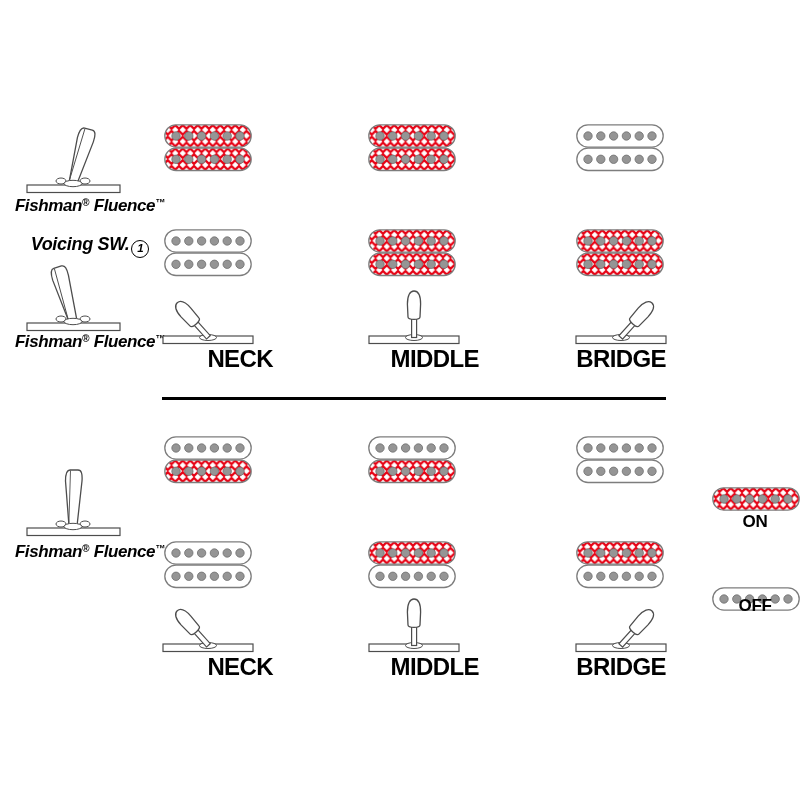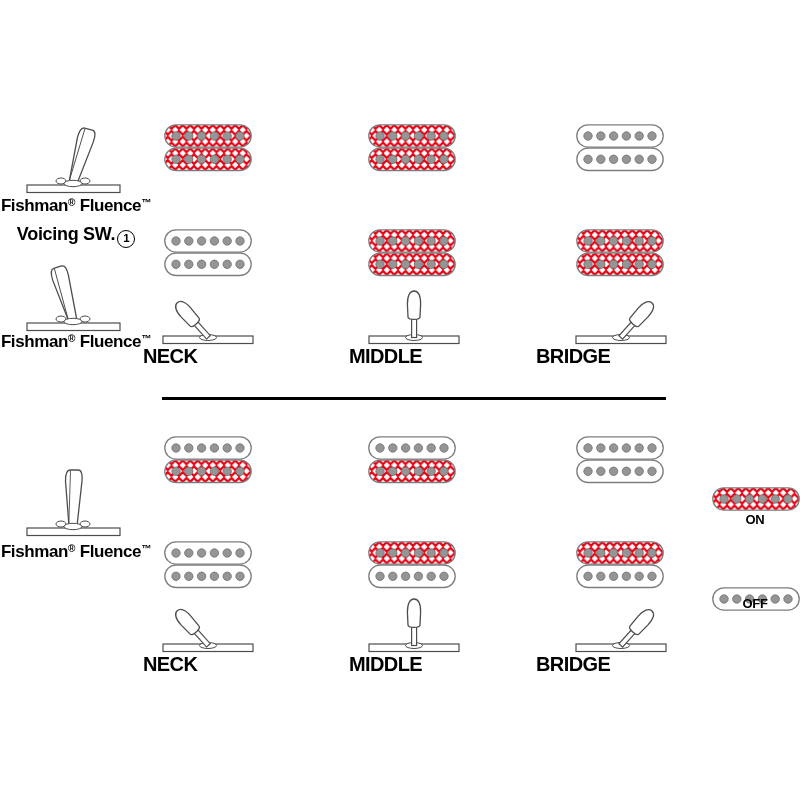--- a/index.html
+++ b/index.html
@@ -1,54 +1,54 @@
 <!DOCTYPE html>
 <html><head>
 <meta charset="utf-8">
 <style>
   html,body{margin:0;padding:0;background:#fff;}
   .stage{position:relative;width:800px;height:800px;background:#ffffff;overflow:hidden;
          font-family:"Liberation Sans",sans-serif;color:#000;}
   .abs{position:absolute;}
 
   
-  .vlabel{left:0;width:152px;text-align:center;}
+  .vlabel{left:14px;width:152px;text-align:center;font-style:italic;}
   #vl0{top:196px;} #vl1{top:332px;} #vl2{top:542px;}
   .vl-line1{font-size:17px;font-weight:bold;letter-spacing:-0.4px;white-space:nowrap;}
   .vl-line1 sup{font-size:10px;letter-spacing:0;vertical-align:5px;}
-  .vl-line2{font-size:18px;font-weight:bold;margin-top:8px;letter-spacing:-0.3px;}
+  .vl-line2{font-size:18px;font-weight:bold;margin-top:18px;letter-spacing:-0.3px;}
   .circle-num{display:inline-block;width:16px;height:16px;border:1.8px solid #000;border-radius:50%;
               font-size:11.5px;line-height:15px;text-align:center;vertical-align:-2px;margin-left:2px;font-weight:bold;}
 
   
   .toggle-box{left:24px;width:100px;height:80px;}
   #tg0{top:117px;} #tg1{top:255px;} #tg2{top:460px;}
 
   
   .pickup-box{width:88px;height:49px;}
   .cN{left:164px;} .cM{left:368px;} .cB{left:576px;}
   .rA{top:124px;} .rB{top:229px;} .rC{top:436px;} .rD{top:541px;}
 
   
   .sel-box{width:112px;height:64px;}
   .selN{left:152px;} .selM{left:358px;} .selB{left:565px;}
   .selTop{top:287px;} .selBot{top:595px;}
 
   
-  .pos-label{width:130px;text-align:left;font-size:20px;font-weight:bold;letter-spacing:-0.6px;}
+  .pos-label{width:130px;text-align:right;font-size:24px;font-weight:bold;letter-spacing:-0.6px;}
   .plN{left:143px;} .plM{left:349px;} .plB{left:536px;}
   .plTop{top:345px;} .plBot{top:653px;}
 
   .divider{left:162px;top:397px;width:504px;height:3px;background:#000;}
 
   
   .legend-coil{width:88px;height:25px;}
   #legend-on-coil{left:712px;top:487px;}
   #legend-off-coil{left:712px;top:587px;}
-  .legend-label{width:86px;text-align:center;font-size:13px;font-weight:bold;letter-spacing:-0.3px;}
+  .legend-label{width:86px;text-align:center;font-size:17px;font-weight:bold;letter-spacing:-0.3px;}
   #legend-on-label{left:712px;top:512px;}
   #legend-off-label{left:712px;top:596px;}
 </style>
 </head>
 <body>
 
 <div class="stage">
 
   <div class="abs toggle-box" id="tg0"><svg width="100" height="80" viewBox="0 0 100 80">
         <rect x="3" y="68" width="93" height="7.5" fill="#fff" stroke="#4d4d4d" stroke-width="1.2"></rect>

